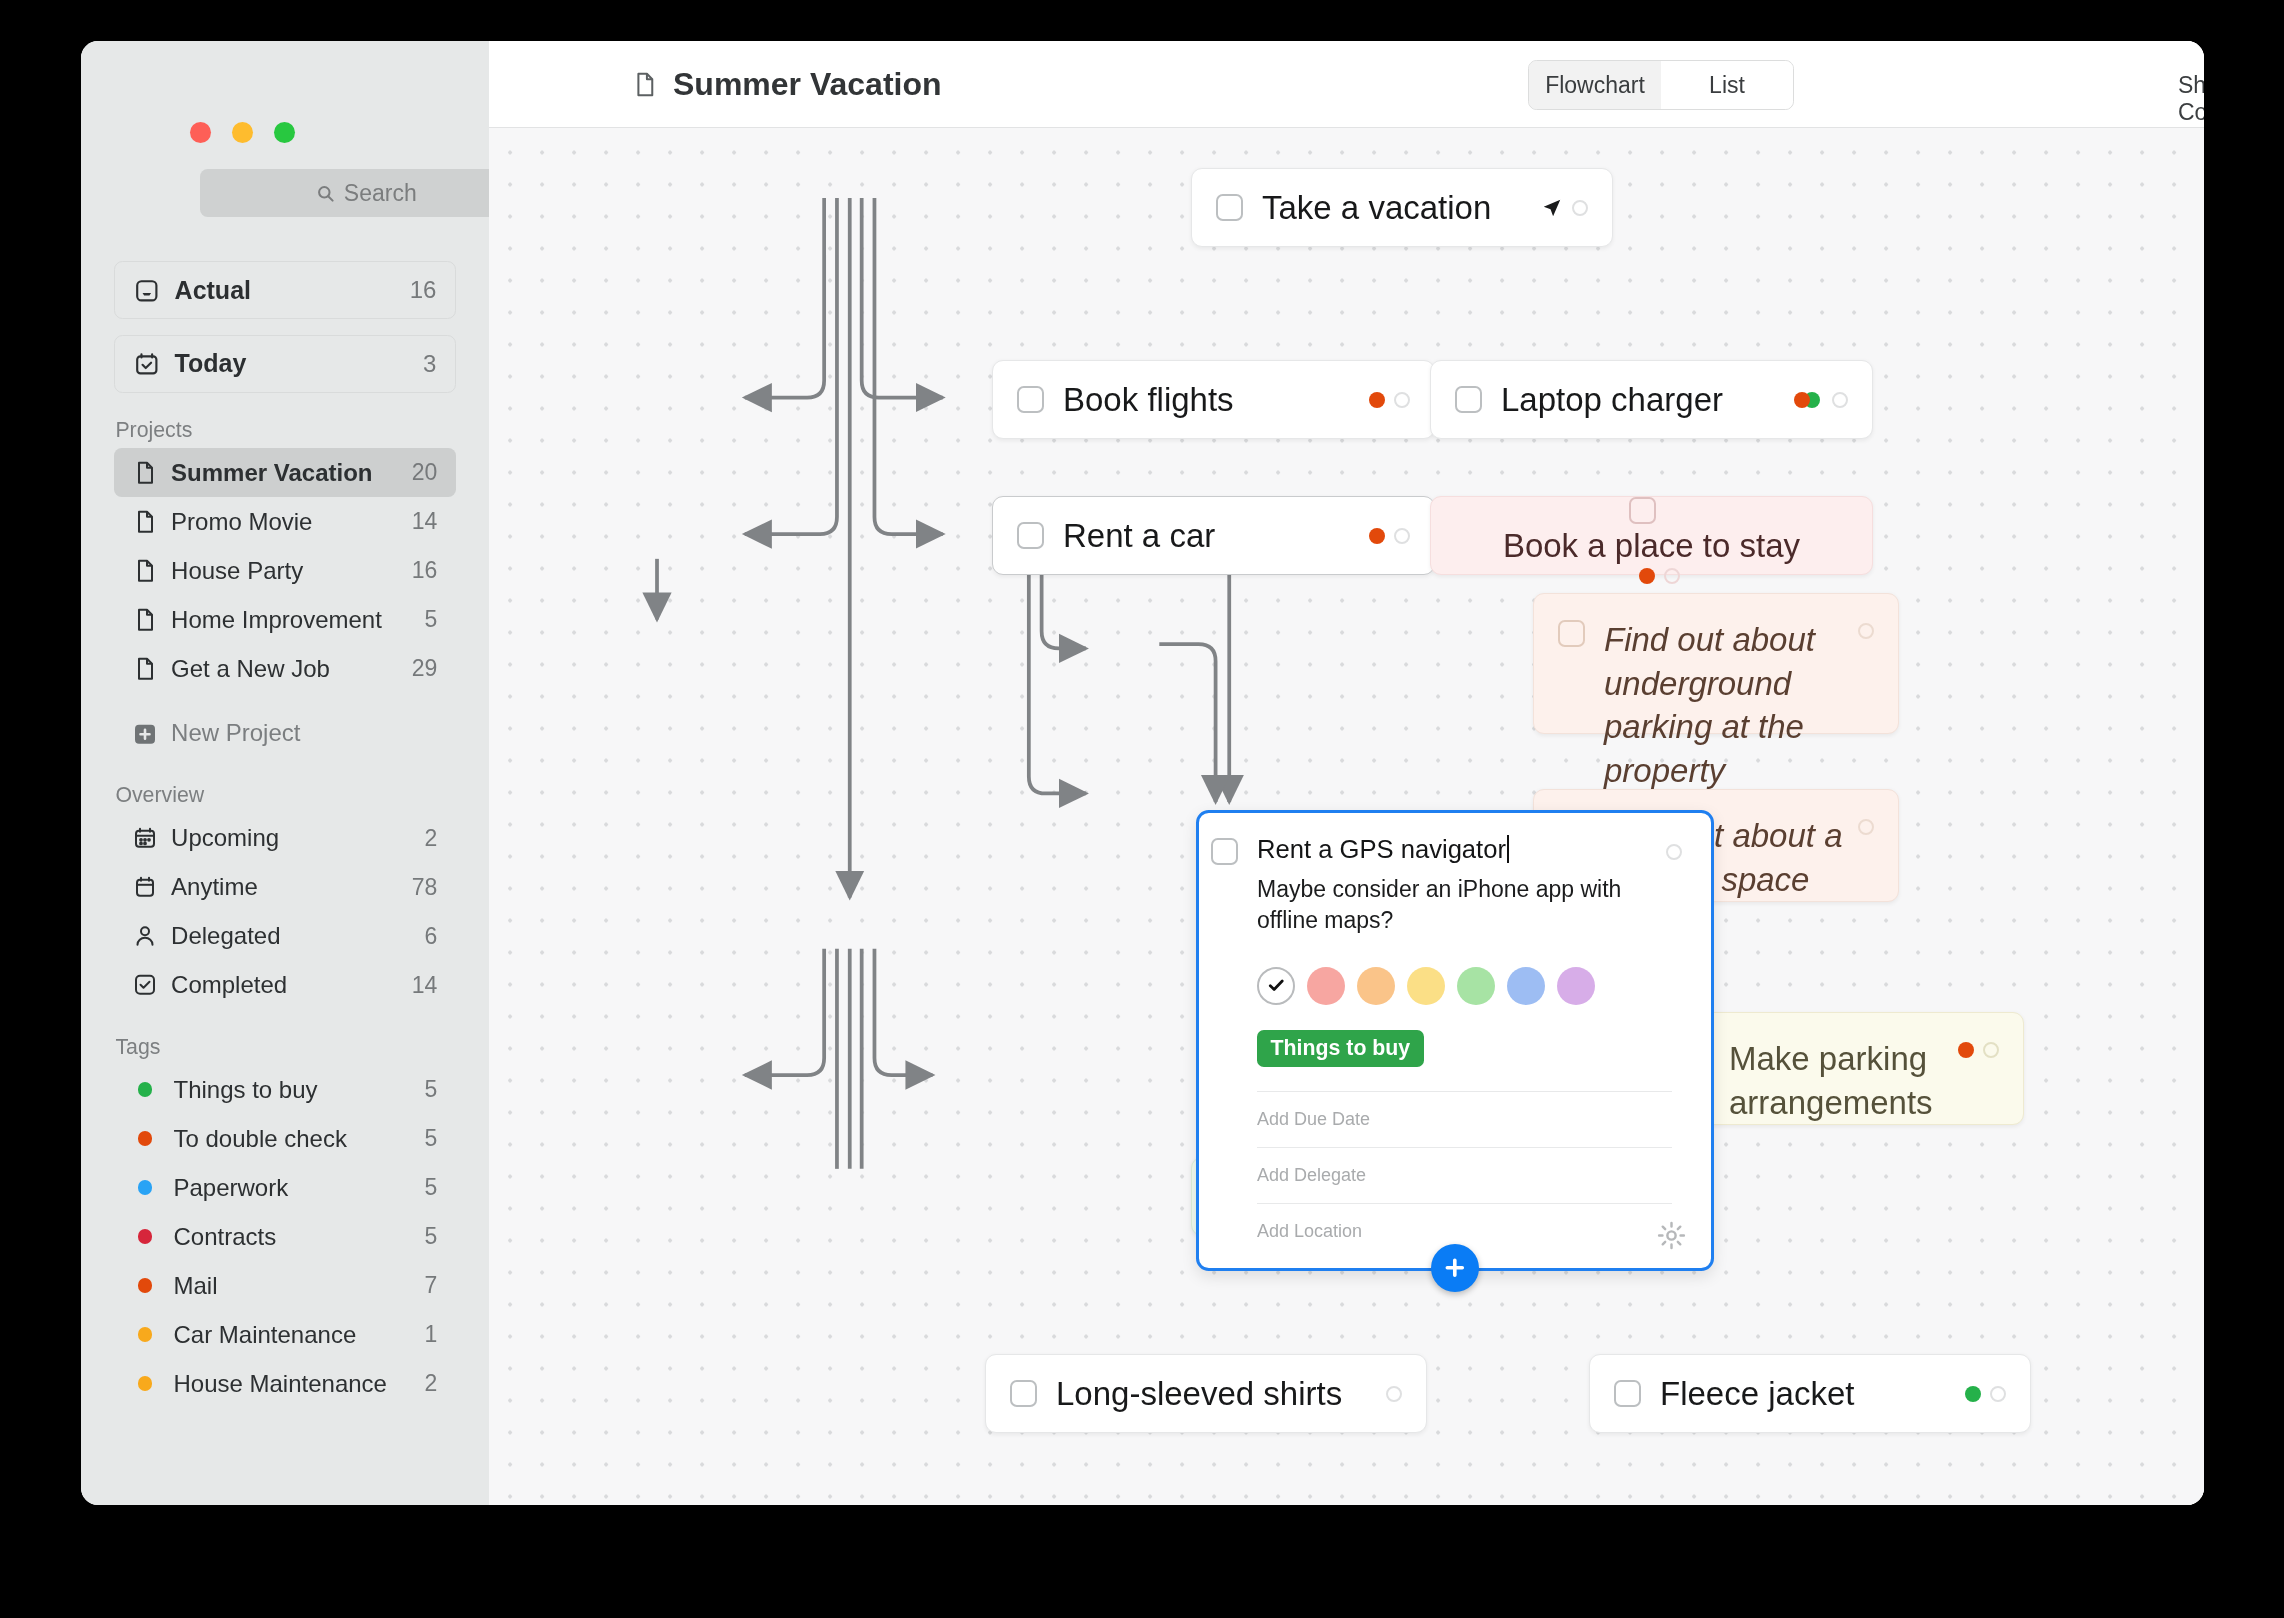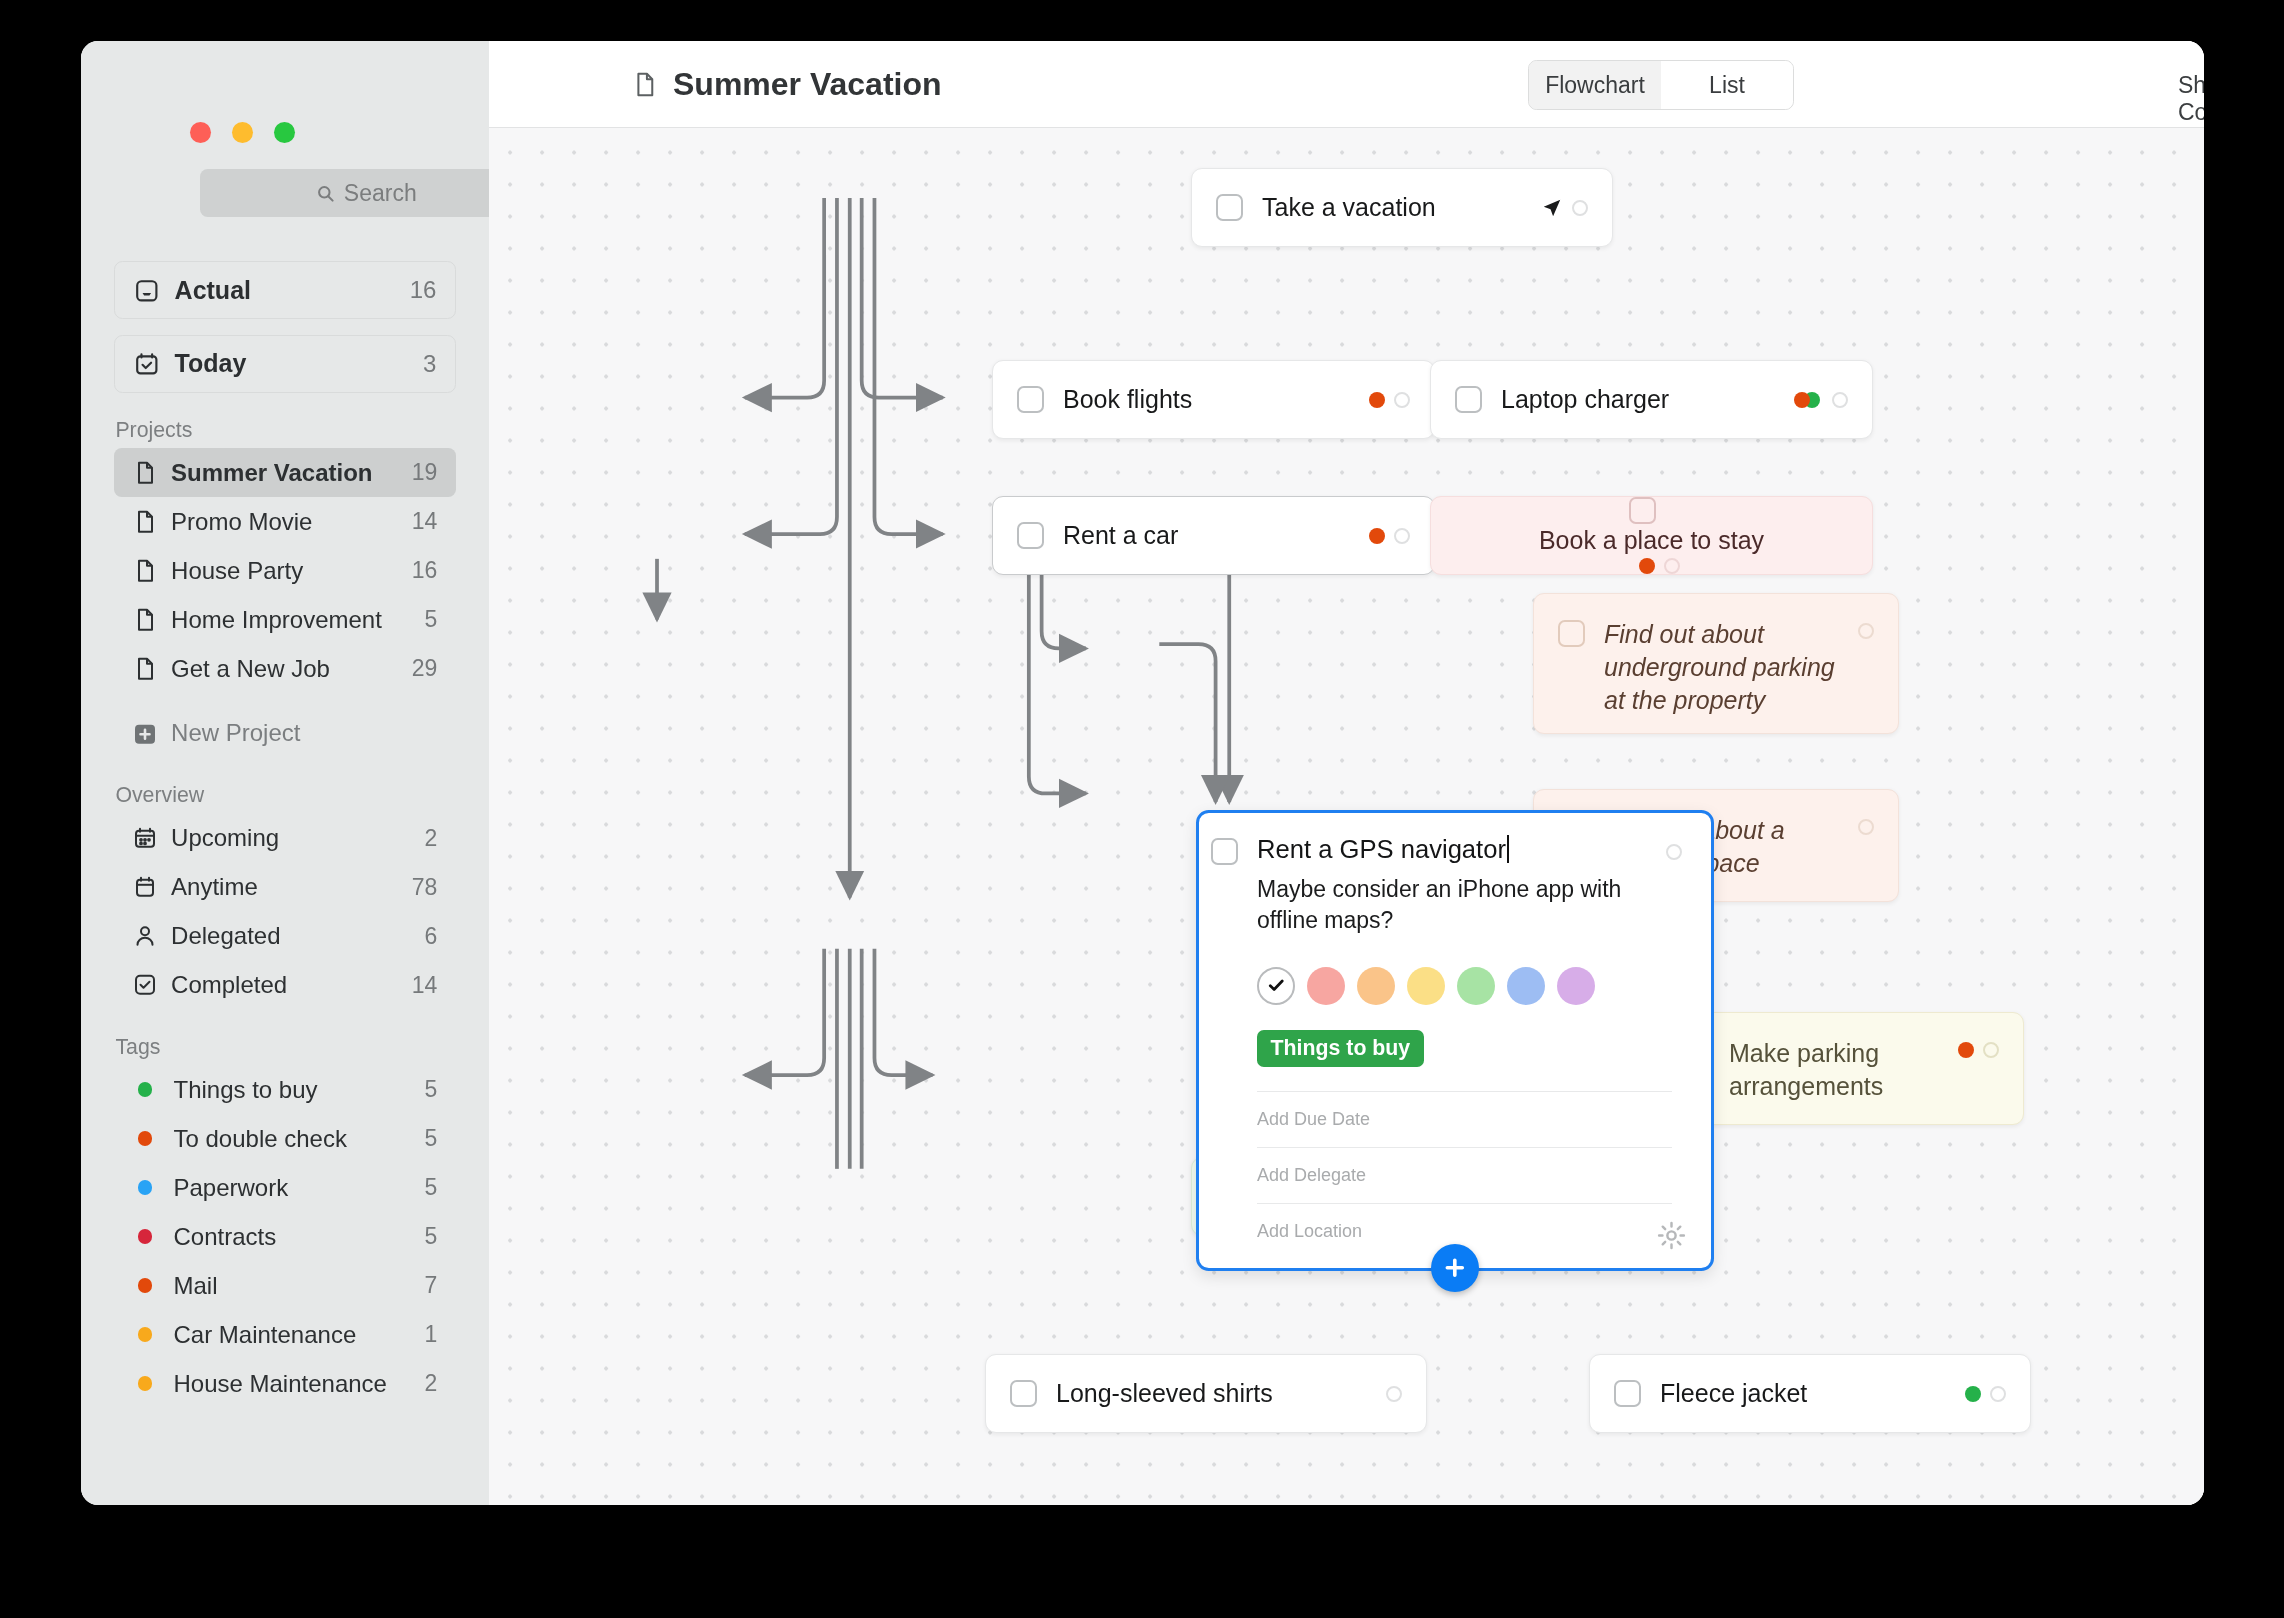--- a/index.html
+++ b/index.html
@@ -106,21 +106,21 @@
   .card {
     position: absolute; border-radius: 11px; background: #fff;
     border: 0.9px solid #e6e7e8;
     box-shadow: 0 1.7px 4.3px rgba(0,0,0,.06);
     display: flex; align-items: center; padding: 0 24px;
   }
   .card .cb {
     width: 27px; height: 27px; border-radius: 6.8px; border: 2.6px solid #bcbfc1;
     flex: 0 0 27px; margin-right: 19px; background: transparent;
   }
-  .card .ttl { font-size: 25px; color: #18191a; line-height: 1.32; flex: 1; }
+  .card .ttl { font-size: 33px; color: #18191a; line-height: 1.32; flex: 1; }
   .card .right { display: flex; align-items: center; gap: 9.4px; margin-left: 15.4px; }
   .ring { width: 16px; height: 16px; border-radius: 50%; border: 2.6px solid #dfe0e1; flex: 0 0 16px; }
   .fdot { width: 16px; height: 16px; border-radius: 50%; flex: 0 0 16px; }
 
   
   .card.pink  { background: #fdeeee; border-color: #f6dede; flex-direction: column; }
   .card.pink .cb { border-color: #dfc0c0; }
   .card.pink .ttl { color: #4b2a2a; }
   .card.pink .ring { border-color: #eed6d6; }
 
@@ -212,21 +212,21 @@
       </div>
 
       <div class="sec-title">Projects</div>
 
       <div class="row active">
         <svg class="ico" viewBox="0 0 24 24" fill="none" stroke="#2d3032" stroke-width="2">
           <path d="M6 2h8l5 5v15H6z" stroke-linejoin="round"></path>
             <path d="M14 2v5h5" stroke-linejoin="round"></path>
         </svg>
         <span class="lbl">Summer Vacation</span>
-        <span class="cnt">19</span>
+        <span class="cnt">20</span>
       </div>
       <div class="row">
         <svg class="ico" viewBox="0 0 24 24" fill="none" stroke="#2d3032" stroke-width="2">
           <path d="M6 2h8l5 5v15H6z" stroke-linejoin="round"></path>
             <path d="M14 2v5h5" stroke-linejoin="round"></path>
         </svg>
         <span class="lbl">Promo Movie</span>
         <span class="cnt">14</span>
       </div>
       <div class="row">

